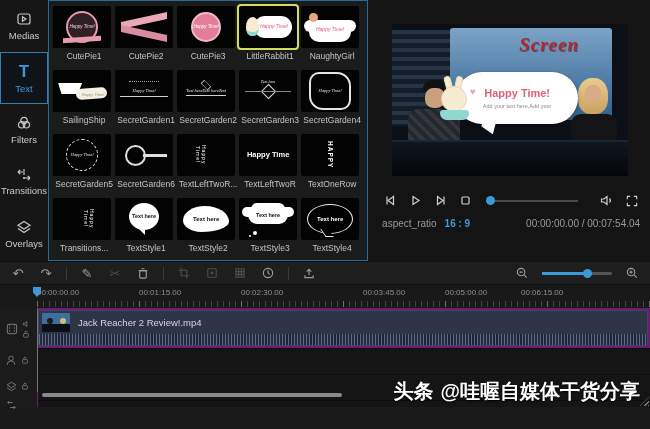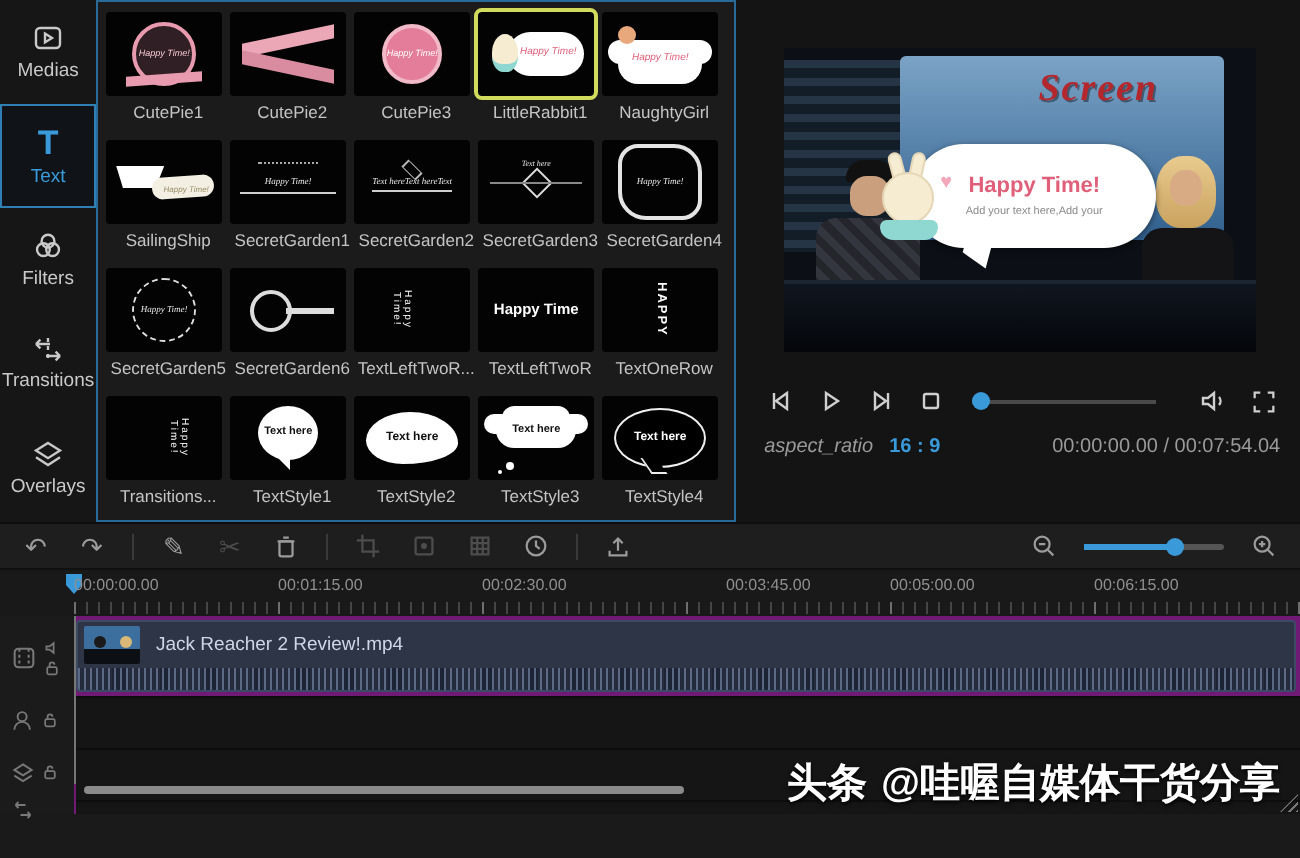--- a/index.html
+++ b/index.html
@@ -109,21 +109,21 @@
   .rabbit .rbody{position:absolute;top:10px;left:1px;width:26px;height:26px;background:#f6ecd2;border:1px solid #e5d6b5;border-radius:50%;}
   .rabbit .skirt{position:absolute;bottom:2px;left:0;width:29px;height:10px;background:#8fd8d2;border-radius:4px 4px 8px 8px;}
 
   #transport{display:flex;align-items:center;margin:16px 12px 0 14px;gap:8px;}
   .t-btn{width:17px;height:17px;display:flex;align-items:center;justify-content:center;}
   .t-btn svg{stroke:#cfcfcf;fill:none;stroke-width:1.2;}
   #seek{position:relative;width:92px;height:2px;background:#4a4a4a;margin:0 4px;}
   #seek .knob{position:absolute;left:0;top:-3.5px;width:9px;height:9px;border-radius:50%;background:#3a9ad9;}
   #transport .gap{flex:1;}
   #aspect-row{display:flex;align-items:center;margin:9px 12px 0 14px;font-size:10px;}
-  #aspect-row .a-lbl{color:#9a9a9a;font-style:italic;}
+  #aspect-row .a-lbl{color:#9a9a9a;}
   #aspect-row .a-val{color:#3a9ad9;font-weight:bold;margin-left:8px;}
   #aspect-row .tc{margin-left:auto;color:#9a9a9a;}
 
   
   #toolbar{height:23px;background:#1e1e1e;border-top:1px solid #0e0e0e;display:flex;align-items:center;padding:0 10px;gap:12px;}
   .tool{font-size:13px;color:#9b9b9b;line-height:1;display:flex;align-items:center;justify-content:center;width:16px;}
   .tool svg{stroke:#9b9b9b;fill:none;stroke-width:1.2;}
   .tool.dim{color:#4d4d4d;}
   .tool.dim svg{stroke:#4d4d4d;}
   .vsep{width:1px;height:13px;background:#3a3a3a;}
@@ -510,21 +510,21 @@
       </span>
   </div>
 
   <div id="ruler">
     <div id="playhead"></div>
     <span class="r-lbl" style="left:37px">00:00:00.00</span>
     <span class="r-lbl" style="left:139px">00:01:15.00</span>
     <span class="r-lbl" style="left:241px">00:02:30.00</span>
     <span class="r-lbl" style="left:363px">00:03:45.00</span>
     <span class="r-lbl" style="left:445px">00:05:00.00</span>
-    <span class="r-lbl" style="left:547px">00:06:15.00</span>
+    <span class="r-lbl" style="left:521px">00:06:15.00</span>
     <div id="ticks"></div>
   </div>
 
   <div id="tracks">
     <div class="lane" style="top:40px;height:26px"></div>
     <div class="lane" style="top:66px;height:26px"></div>
     <div class="lane" style="top:92px;height:7px"></div>
 
     <div id="clip">
       <div class="clip-top">

